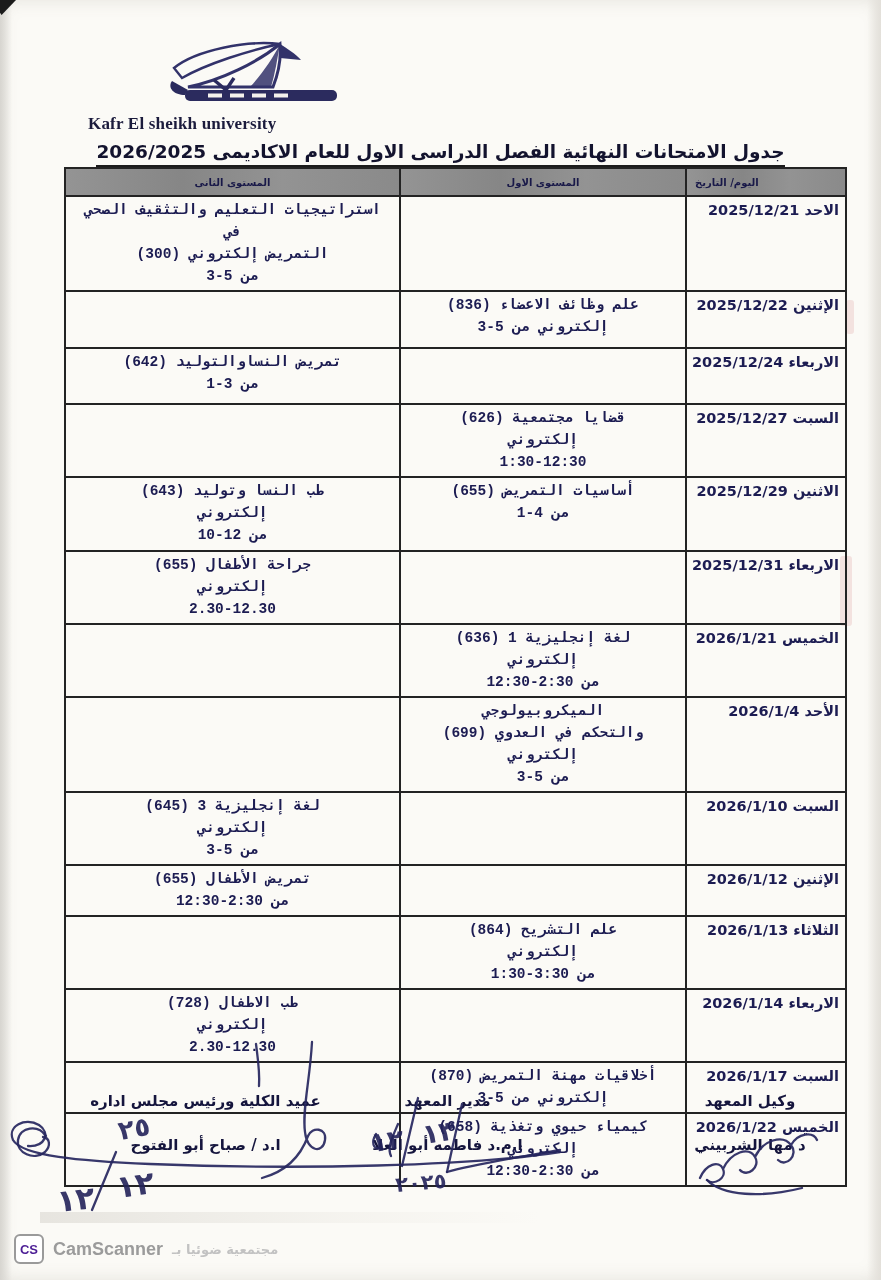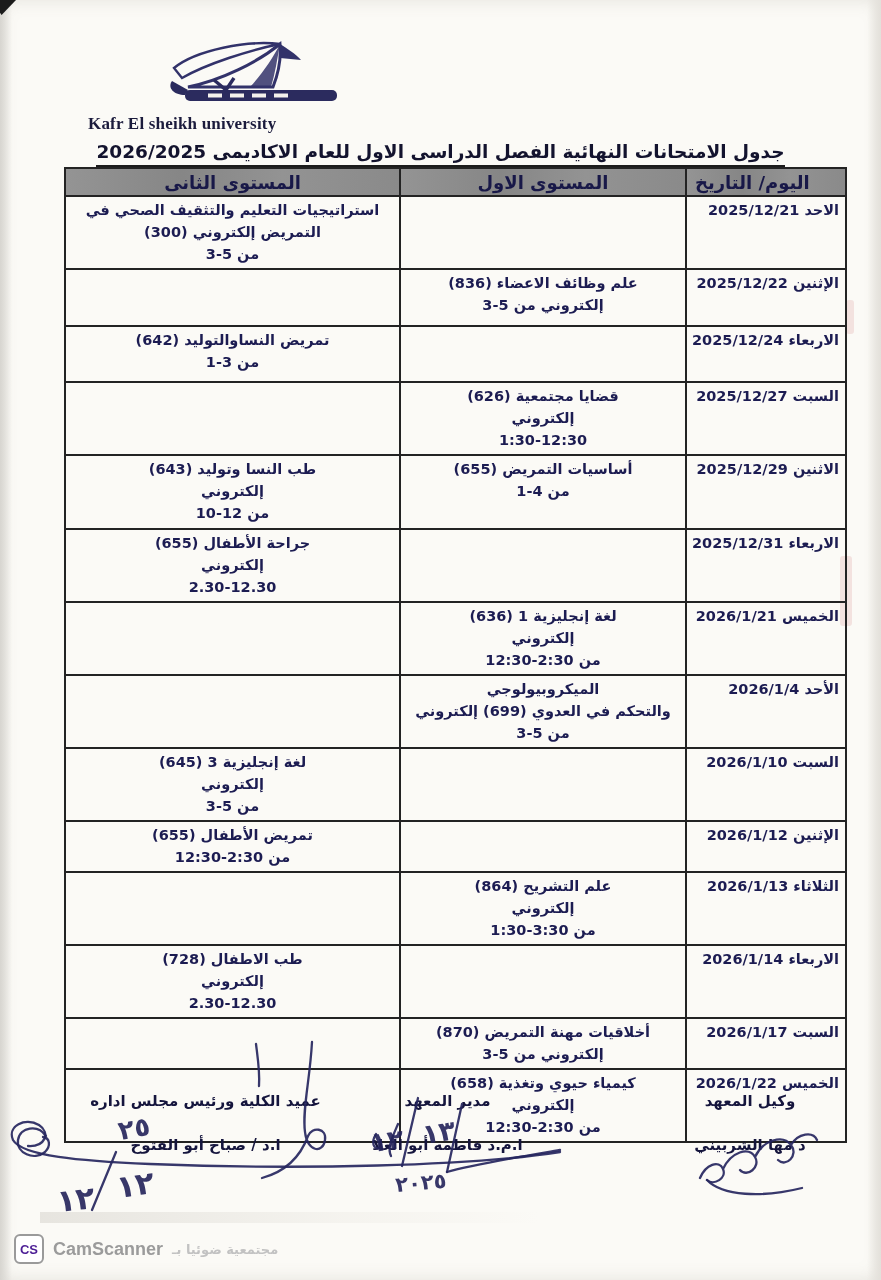--- a/index.html
+++ b/index.html
@@ -26,26 +26,26 @@
   .doc-title{position:absolute;top:141px;left:60px;right:60px;text-align:center;direction:rtl;}
   .doc-title span{display:inline-block;font-weight:bold;font-size:18.5px;color:#13132e;
         border-bottom:2.5px solid #1c1c1c;padding-bottom:3px;}
 
   
   table.exams{position:absolute;top:167px;left:64px;width:781px;border-collapse:collapse;
         direction:rtl;table-layout:fixed;}
   table.exams col.c-date{width:160px;} table.exams col.c-l1{width:286px;} table.exams col.c-l2{width:335px;}
   table.exams th,table.exams td{border:2px solid #232323;}
   table.exams th{background:linear-gradient(90deg,#949494,#868686 35%,#939393 65%,#8a8a8a);
-        color:#181848;font-size:18px;font-weight:bold;height:24px;padding:1px 8px;}
+        color:#181848;font-size:10px;font-weight:bold;height:24px;padding:1px 8px;}
   th.h-date{text-align:left;} th.h-lvl{text-align:center;}
   table.exams td{vertical-align:top;padding:2px 6px 3px;font-weight:bold;color:#1c1c52;
         font-size:14.5px;line-height:22px;background:transparent;}
   td.c-date{text-align:right;white-space:nowrap;font-size:14px;padding-top:4px;}
-  td.c-sub{text-align:center;}
+  td.c-sub{text-align:center;font-family:Liberation Mono, monospace;}
   .line{text-align:center;}
   #rows tr:nth-child(1){height:70px}#rows tr:nth-child(2){height:57px}
   #rows tr:nth-child(3){height:56px}#rows tr:nth-child(4){height:66px}
   #rows tr:nth-child(5){height:74px}#rows tr:nth-child(6){height:68px}
   #rows tr:nth-child(7){height:70px}#rows tr:nth-child(8){height:66px}
   #rows tr:nth-child(9){height:68px}#rows tr:nth-child(10){height:47px}
   #rows tr:nth-child(11){height:68px}#rows tr:nth-child(12){height:66px}
   #rows tr:nth-child(13){height:47px}#rows tr:nth-child(14){height:67px}
 
   

